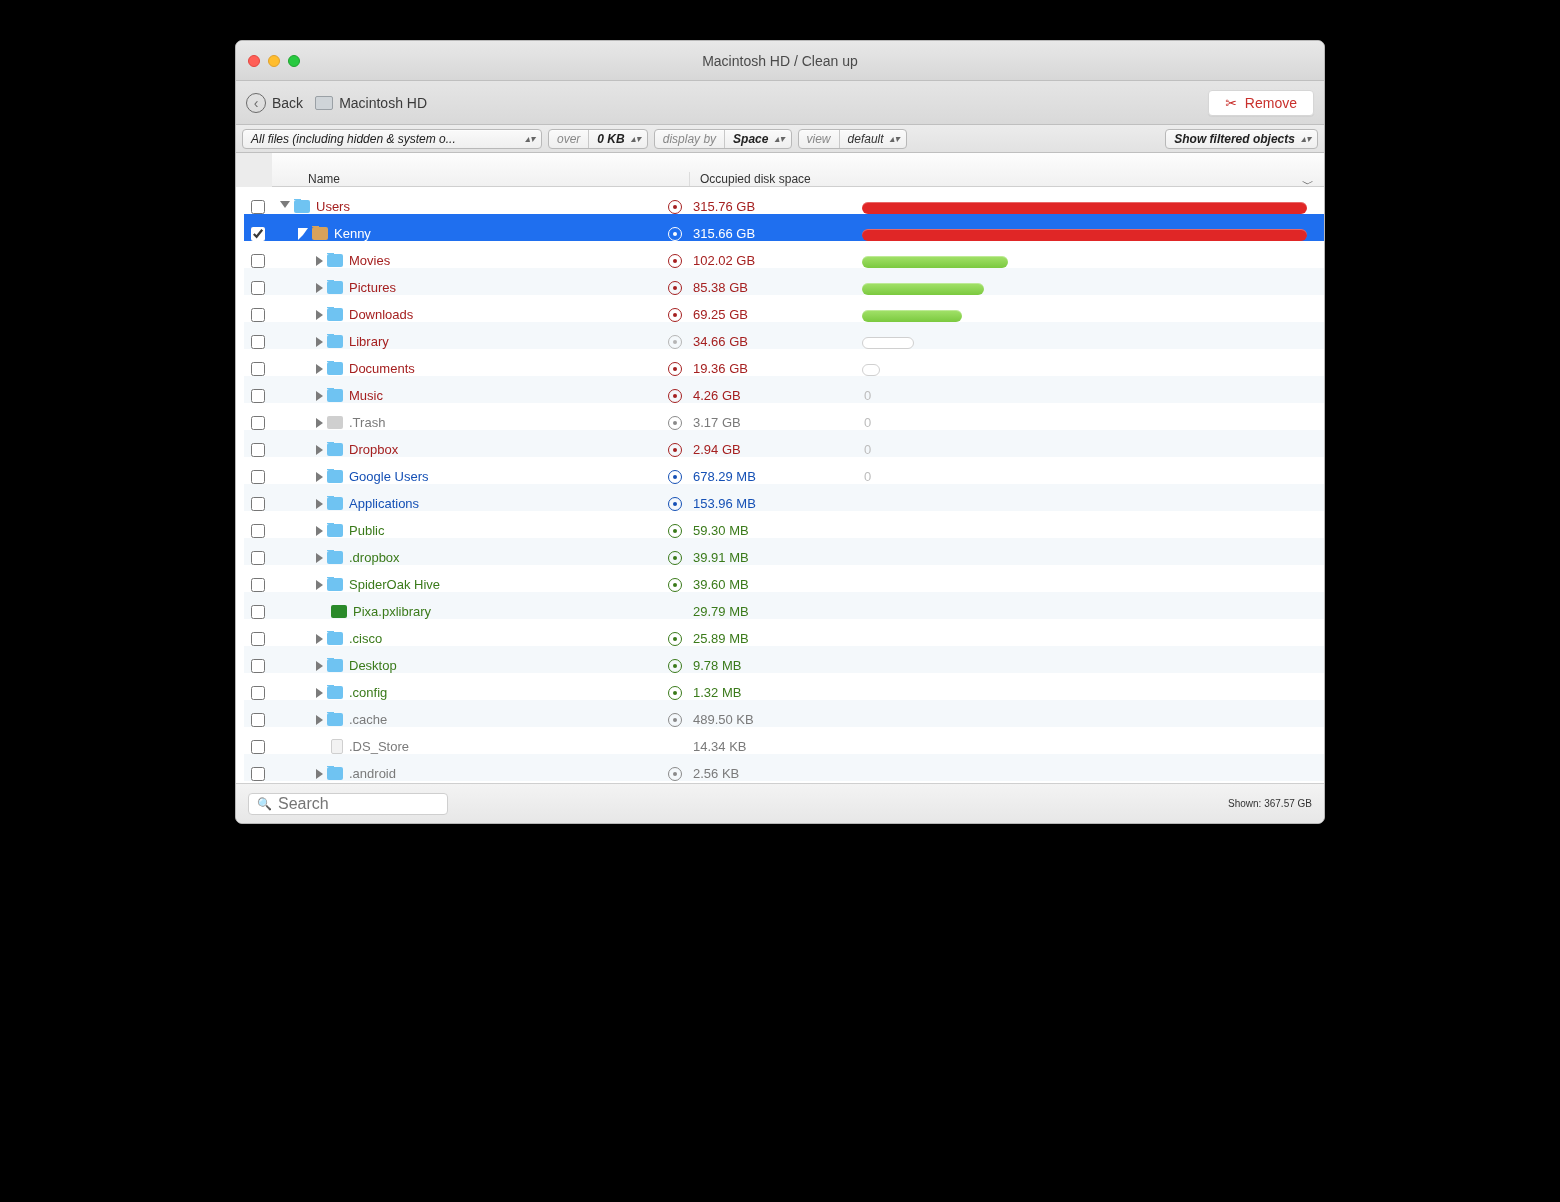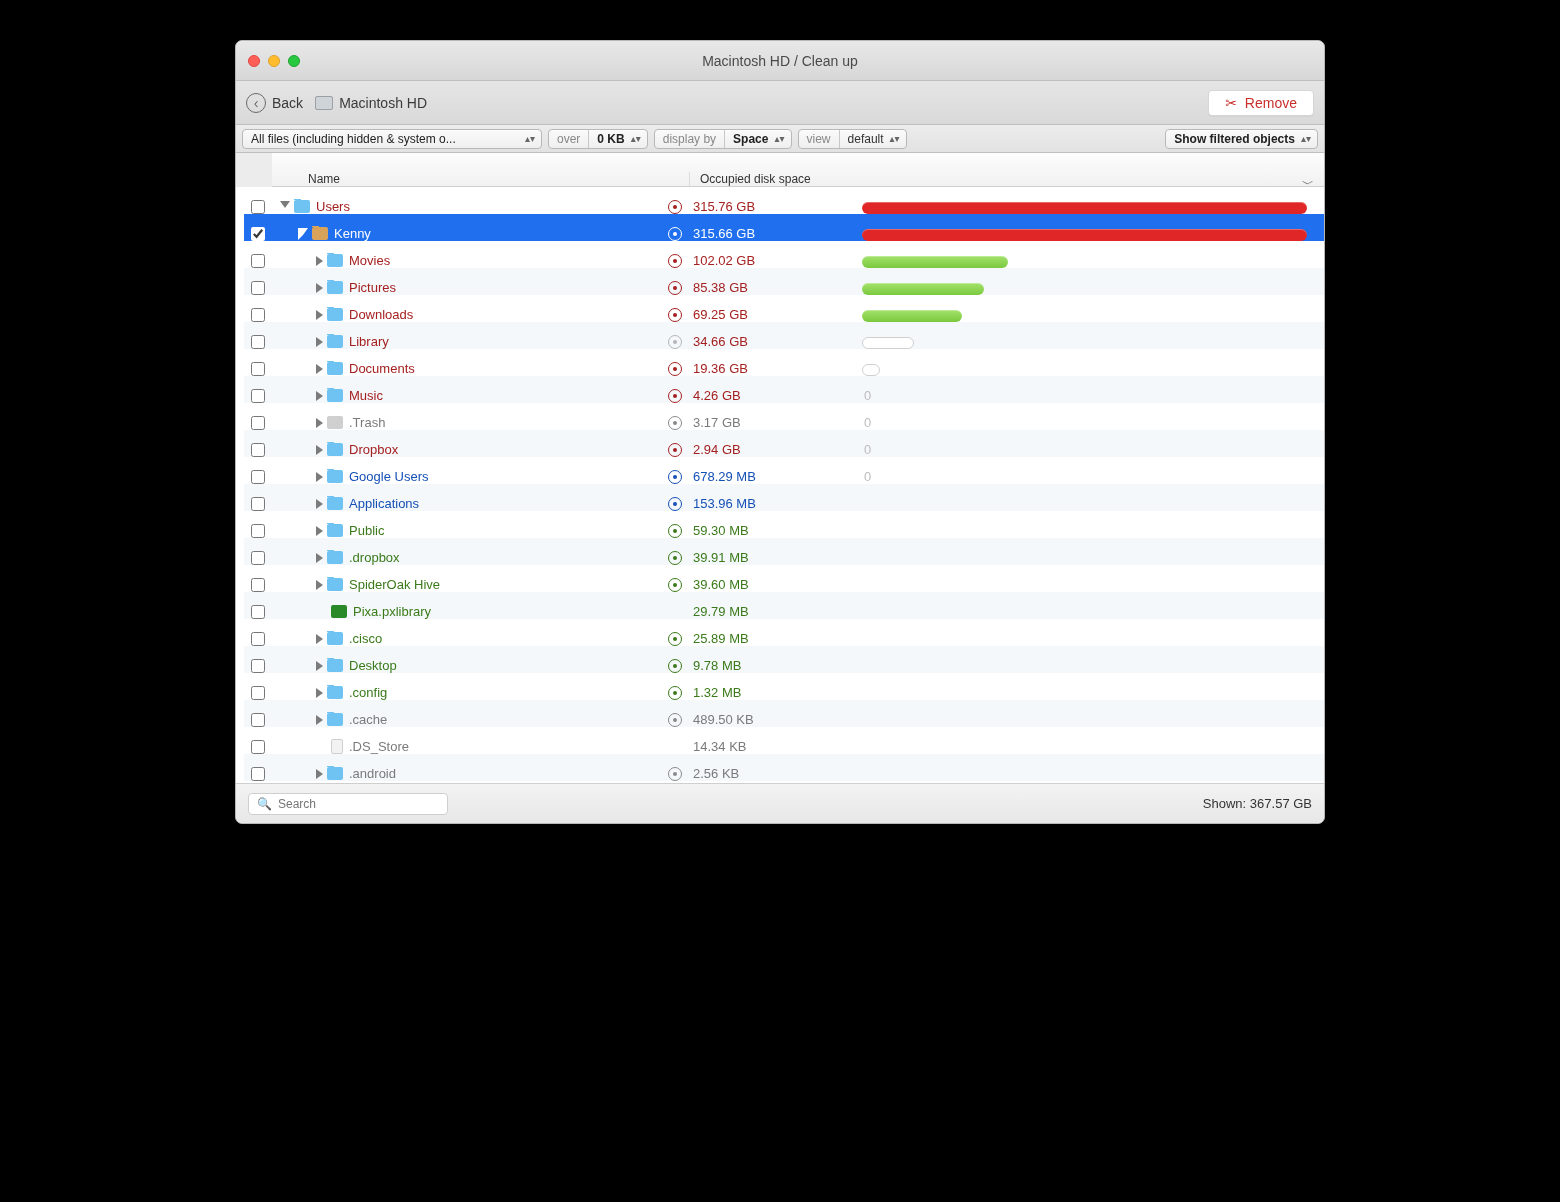--- a/index.html
+++ b/index.html
@@ -66,20 +66,21 @@
   .toolbar2 {
     height: 28px; display:flex; align-items:center; gap:6px; padding: 0 6px;
     background: linear-gradient(#ececec,#e2e2e2);
     border-bottom:1px solid #bfbfbf;
   }
   .seg {
     background: linear-gradient(#fafafa,#efefef);
     border:1px solid #b8b8b8; border-radius:4px;
     height: 20px; display:flex; align-items:center;
     box-shadow: 0 1px 0 rgba(255,255,255,.6) inset;
+    font-style: italic;
   }
   .seg .lbl { padding: 0 8px; color:#888; font-size:12px; border-right:1px solid #c8c8c8; line-height:18px;}
   .seg .val { padding: 0 6px 0 8px; color:#222; font-size:12px; font-weight:700; line-height:18px;}
   .seg .caret { padding-right:6px; color:#666; font-size:10px; line-height:10px; display:flex; flex-direction:column; gap:0;}
   .seg.single .val { font-weight:500; color:#333;}
   .filter-seg { flex: 0 0 300px; }
   .filter-seg .val { flex:1; overflow:hidden; white-space:nowrap; text-overflow:ellipsis; font-weight:500;}
   .seg.btn .val { font-weight:600; }
 
   .header-row {
@@ -159,22 +160,22 @@
 
   .footer {
     height:40px; background: linear-gradient(#f3f3f3,#e7e7e7);
     border-top:1px solid #cfcfcf; display:flex; align-items:center; padding:0 12px;
   }
   .search {
     width:200px; height:22px; border:1px solid #cfcfcf; border-radius:4px;
     background:#fff; display:flex; align-items:center; padding:0 8px; color:#a8a8a8;
   }
   .search .mag { margin-right:6px; font-size:12px;}
-  .search input { border:none; outline:none; background:transparent; font-size:12px; color:#ec4899; width:100%;}
-  .shown { margin-left:auto; color:#333; font-size:13px;}
+  .search input { border:none; outline:none; background:transparent; font-size:16px; color:#ec4899; width:100%;}
+  .shown { margin-left:auto; color:#333; font-size:10px;}
 </style>
 </head>
 <body>
 
 <div class="window">
 
   <div class="titlebar">
     <div class="traffic">
       <div class="tl red"></div>
       <div class="tl yel"></div>

